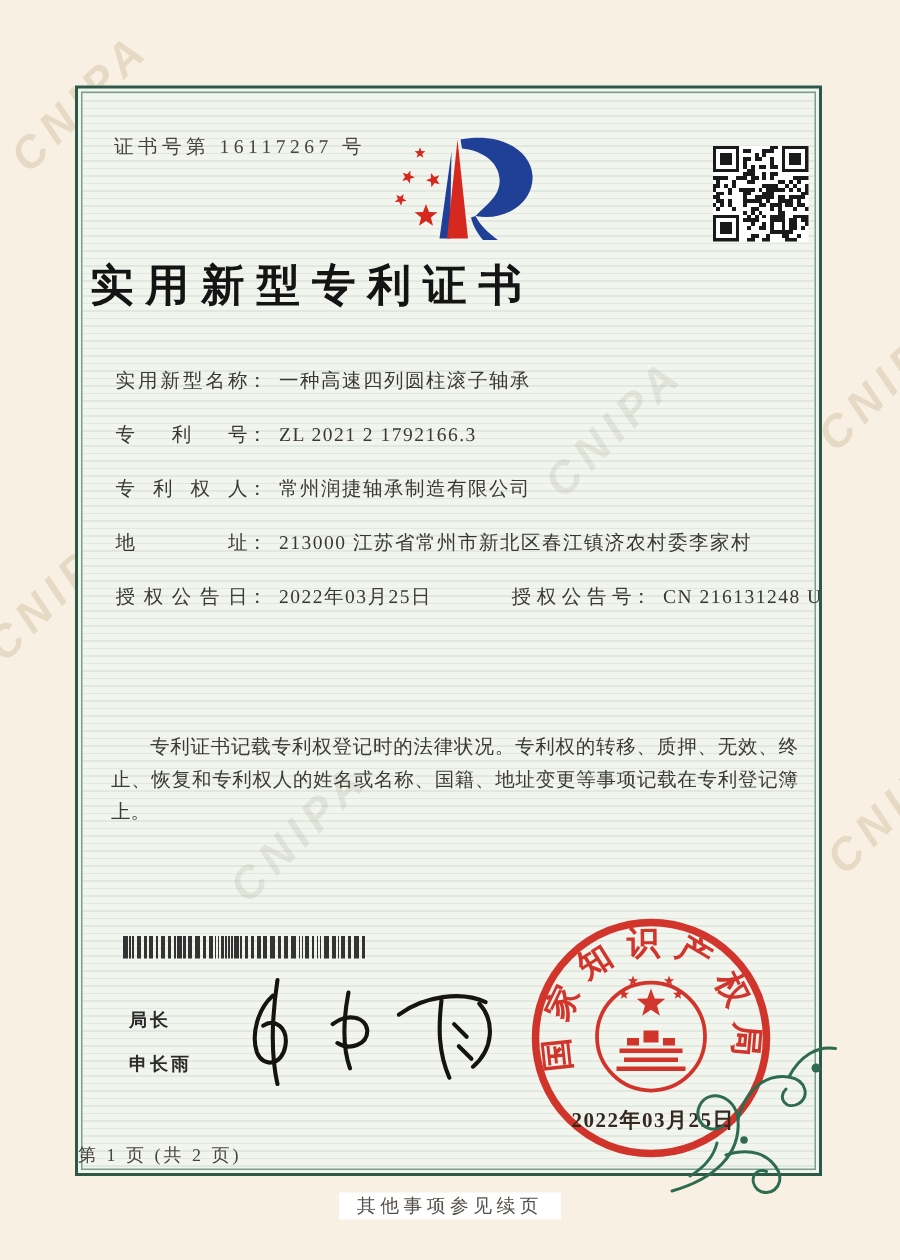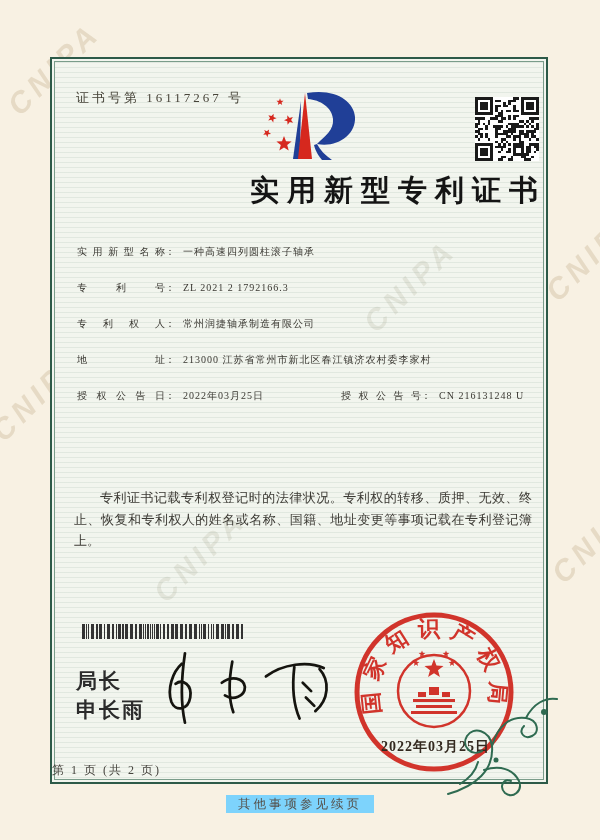--- a/index.html
+++ b/index.html
@@ -31,68 +31,68 @@
   }
 
   .cert-no {
     position:absolute; left:24px; top:30px; font-size:13px;
     letter-spacing:3px; color:#474439;
   }
   .logo { position:absolute; left:193px; top:28px; }
   .qr   { position:absolute; left:423px; top:38px; }
 
   .title {
-    position:absolute; left:0; top:112px; width:100%; text-align:right;
+    position:absolute; left:0; top:112px; width:100%; text-align:left;
     font-size:29px; font-weight:bold; letter-spacing:8px; color:#141414;
     text-indent:8px;
   }
 
   .fields { position:absolute; left:25px; top:186px; width:455px; }
-  .frow { height:36px; font-size:10px; color:#3a3832; white-space:nowrap; }
+  .frow { height:36px; font-size:13px; color:#3a3832; white-space:nowrap; }
   .flabel {
     display:inline-block; width:88px; text-align:justify; text-align-last:justify;
     vertical-align:top;
   }
   .fcolon { display:inline-block; margin-right:8px; }
   .fvalue { letter-spacing:1px; }
   .pair { display:inline-block; }
   .pair.second { margin-left:22px; }
   .pair.second .flabel { width:80px; }
 
   .paras {
     position:absolute; left:22px; top:428px; width:458px;
     font-size:13px; line-height:21.5px; text-align:justify; color:#3c3a34;
   }
   .paras p { text-indent:2em; }
 
   .barcode { position:absolute; left:30px; top:565px; }
 
   .director {
-    position:absolute; left:24px; top:607px;
+    position:absolute; left:34px; top:607px;
     font-family:"Liberation Sans","DejaVu Sans",sans-serif;
-    font-size:21px; font-weight:600; color:#2b2b2b; line-height:29px;
+    font-size:12px; font-weight:600; color:#2b2b2b; line-height:29px;
     letter-spacing:2px;
   }
   .signature { position:absolute; left:100px; top:588px; }
 
   .seal { position:absolute; left:297px; top:548px; }
   .seal-date {
     position:absolute; left:316px; top:679px; width:135px; text-align:center;
     font-size:14px; letter-spacing:1px; color:#33291f; font-weight:bold;
   }
 
   .page-indicator {
     position:absolute; left:0; top:703px; width:100%; text-align:left;
     font-size:12px; letter-spacing:2px; color:#46443e;
   }
   .continuation {
     position:absolute; left:0; top:796px; width:100%; text-align:center;
     font-size:12.5px; letter-spacing:3px; color:#55504a;
   }
-  .continuation span { background:#7dd3fc; padding:2px 12px; }
+  .continuation span { background:#ffffff; padding:2px 12px; }
 
   .flourish { position:absolute; right:-14px; bottom:-20px; }
 </style>
 </head>
 <body>
 
 <div class="wm" style="left:-4px;  top:52px;">CNIPA</div>
 <div class="wm" style="left:534px; top:238px;">CNIPA</div>
 <div class="wm" style="left:-20px; top:378px;">CNIPA</div>
 <div class="wm" style="left:540px; top:520px;">CNIPA</div>

